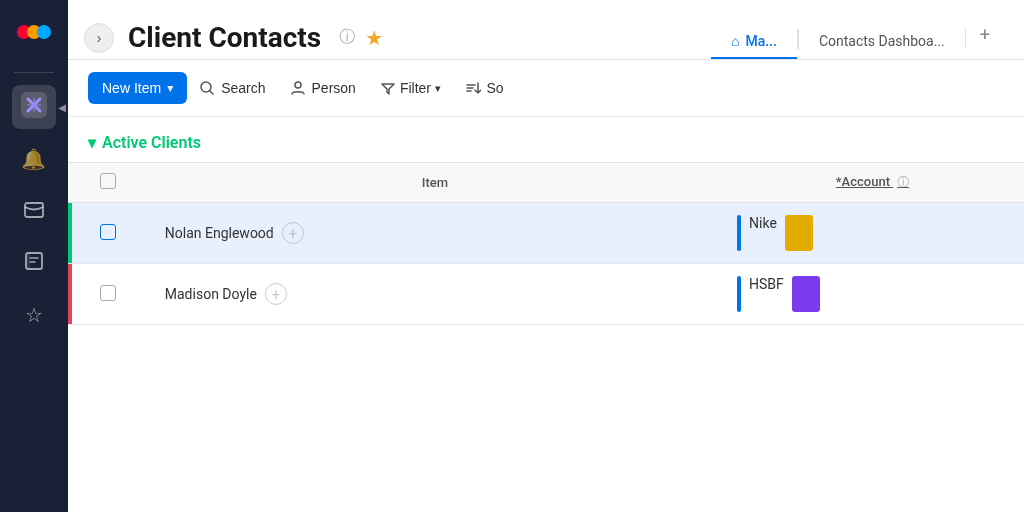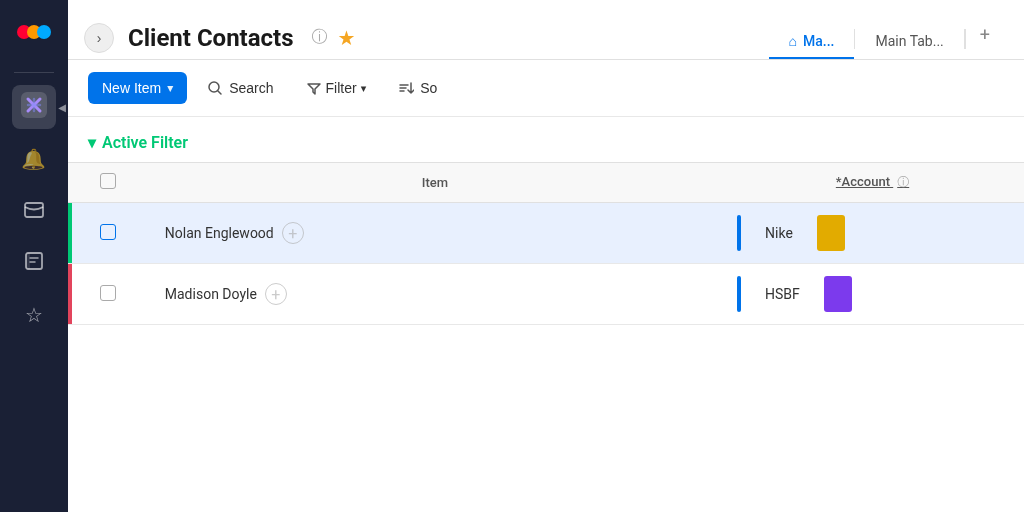--- a/index.html
+++ b/index.html
@@ -87,21 +87,21 @@
       border: 1px solid #ddd;
       display: flex;
       align-items: center;
       justify-content: center;
       cursor: pointer;
       font-size: 14px;
       color: #555;
       margin-right: 4px;
     }
     .page-title {
-      font-size: 24px;
+      font-size: 28px;
       font-weight: 700;
       color: #1a1a1a;
       margin-right: 8px;
     }
     .info-icon {
       color: #aaa;
       font-size: 16px;
       cursor: pointer;
     }
     .star-icon {
@@ -146,21 +146,20 @@
       color: #888;
       cursor: pointer;
       margin-bottom: 6px;
     }
 
     
     .toolbar {
       display: flex;
       align-items: center;
       padding: 12px 20px;
-      gap: 8px;
       border-bottom: 1px solid #e8e8e8;
     }
     .btn-new-item {
       display: flex;
       align-items: center;
       gap: 6px;
       background: #0073ea;
       color: white;
       border: none;
       border-radius: 6px;
@@ -258,22 +257,21 @@
       display: flex;
       align-items: center;
       justify-content: center;
       font-size: 16px;
       color: #aaa;
       cursor: pointer;
       opacity: 0.6;
     }
     .account-cell {
       display: flex;
-      align-items: center;
-      gap: 16px;
+      gap: 0;
     }
     .account-left-bar {
       width: 4px;
       height: 36px;
       border-radius: 2px;
       margin-right: 8px;
     }
     .account-left-bar.blue { background: #0073ea; }
     .color-swatch {
       width: 28px;
@@ -350,61 +348,68 @@
     <span class="info-icon">ⓘ</span>
     <span class="star-icon">★</span>
     <div class="header-spacer"></div>
 
     <div class="tabs">
       <div class="tab active">
         <span>⌂</span>
         <span>Ma...</span>
       </div>
       <div class="tab-separator"></div>
+      <div class="tab-separator"></div>
       <div class="tab">
-        <span>Main Tab...</span>
+        <span>Contacts Dashboa...</span>
       </div>
-      <div class="tab-separator"></div>
       <div class="tab-separator"></div>
       <div class="tab-add">+</div>
     </div>
   </div>
 
   <div class="toolbar">
     <button class="btn-new-item">
       <span>New Item</span>
       <span class="dropdown-arrow">▾</span>
     </button>
     <button class="toolbar-btn">
       <svg viewBox="0 0 16 16" fill="none">
         <circle cx="7" cy="7" r="5" stroke="#555" stroke-width="1.5"></circle>
         <path d="M11 11 L14 14" stroke="#555" stroke-width="1.5" stroke-linecap="round"></path>
       </svg>
       <span>Search</span>
     </button>
+    <button class="toolbar-btn">
+      <svg viewBox="0 0 16 16" fill="none">
+        <circle cx="8" cy="5" r="3" stroke="#555" stroke-width="1.5"></circle>
+        <path d="M2 14 C2 11 14 11 14 14" stroke="#555" stroke-width="1.5" stroke-linecap="round"></path>
+      </svg>
+      <span>Person</span>
+    </button>
     <button class="toolbar-btn filter-btn">
       <svg viewBox="0 0 16 16" fill="none">
         <path d="M2 4 L14 4 L9 9 L9 14 L7 12 L7 9 Z" stroke="#555" stroke-width="1.5" stroke-linejoin="round" fill="none"></path>
       </svg>
       <span>Filter</span>
       <span style="font-size:11px;">▾</span>
     </button>
     <button class="toolbar-btn">
       <svg viewBox="0 0 16 16" fill="none">
         <path d="M2 5 L10 5 M2 8 L8 8 M2 11 L6 11" stroke="#555" stroke-width="1.5" stroke-linecap="round"></path>
         <path d="M13 3 L13 13 M10 10 L13 13 L16 10" stroke="#555" stroke-width="1.5" stroke-linecap="round" stroke-linejoin="round"></path>
       </svg>
       <span>So</span>
     </button>
   </div>
 
   <div class="table-area">
     <div class="section-header">
       <span>▾</span>
-      <span>Active Filter</span>
+      <span>Active Clients</span>
     </div>
     <table class="table">
       <thead>
         <tr class="table-header-row">
           <th class="th-checkbox">
             <span class="checkbox"></span>
           </th>
           <th class="th-item">
             <span>Item</span>
           </th>

